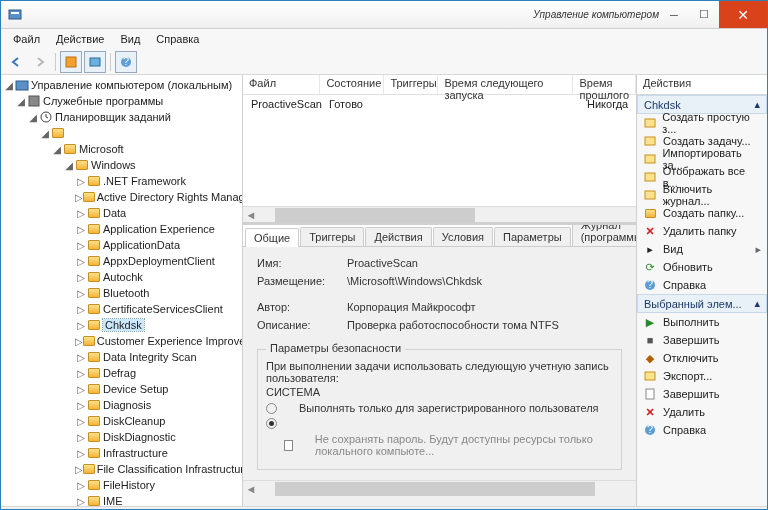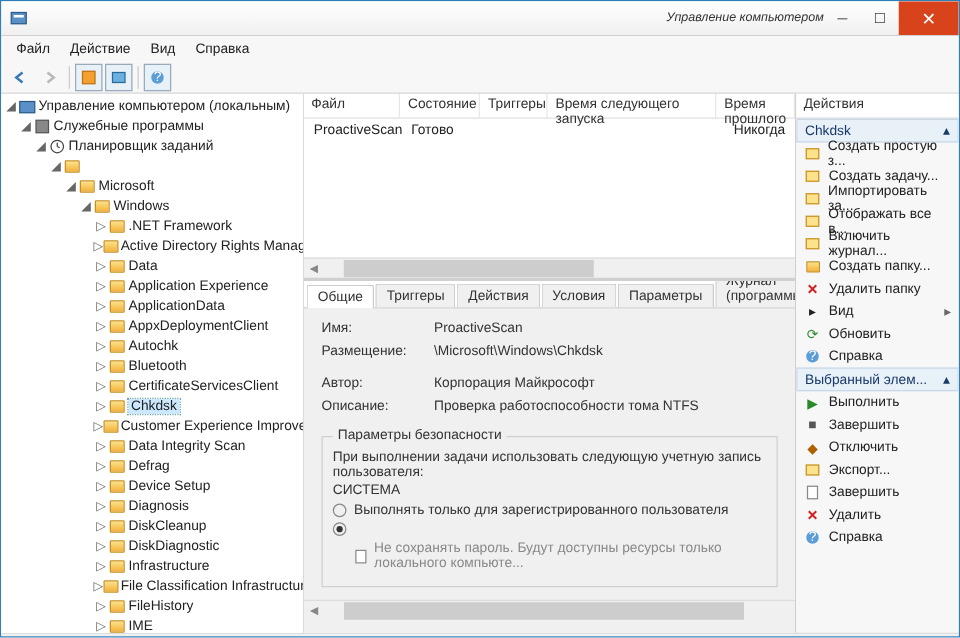--- a/index.html
+++ b/index.html
@@ -33,21 +33,21 @@
 .tabs { display: flex; background: #fff; border-bottom: 1px solid #ccc; height: 22px; align-items: flex-end; padding-left: 2px; }
 .tabs .tab { padding: 3px 8px; border: 1px solid #ccc; border-bottom: none; background: #f0f0f0; margin-right: 1px; border-radius: 2px 2px 0 0; color: #333; }
 .tabs .tab.active { background: #fff; position: relative; top: 1px; }
 .detail-body { padding: 10px 14px; }
 .detail-row { display: flex; margin-bottom: 6px; }
 .detail-row .k { width: 90px; color: #333; }
 .detail-row .v { flex: 1; color: #333; }
 .fieldset { border: 1px solid #d0d0d0; padding: 8px; margin-top: 18px; }
 .fieldset .legend { position: relative; top: -16px; background: #f0f0f0; padding: 0 4px; display: inline-block; color: #333; }
 .fieldset .fcontent { margin-top: -10px; }
-.radio-row, .check-row { display: flex; align-items: center; margin: 4px 0; color: #333; gap: 6px; }
+.radio-row, .check-row { display: flex; align-items: center; margin: 4px 0; color: #333; gap: 22px; }
 .radio { width: 11px; height: 11px; border: 1px solid #888; border-radius: 50%; display: inline-flex; align-items: center; justify-content: center; }
 .radio.on::after { content: ""; width: 5px; height: 5px; background: #333; border-radius: 50%; }
 .chk { width: 11px; height: 11px; border: 1px solid #888; background: #fff; }
 .actions { width: 130px; background: #f7f7f7; display: flex; flex-direction: column; overflow: hidden; }
 .actions-header { height: 20px; background: #fff; border-bottom: 1px solid #d8d8d8; padding: 2px 6px; color: #333; font-weight: 400; }
 .actions-group { background: #e8f0f8; border: 1px solid #c8d8e8; padding: 2px 6px; color: #1a3a6a; display: flex; justify-content: space-between; align-items: center; }
 .action-item { display: flex; align-items: center; padding: 2px 6px; gap: 6px; color: #222; height: 18px; }
 .action-item .aico { width: 14px; display: flex; align-items: center; justify-content: center; font-size: 12px; }
 .statusbar { height: 3px; background: #f0f0f0; border-top: 1px solid #d8d8d8; }
 .scrollbar-h { height: 16px; background: #f0f0f0; border-top: 1px solid #dcdcdc; display: flex; align-items: center; }

